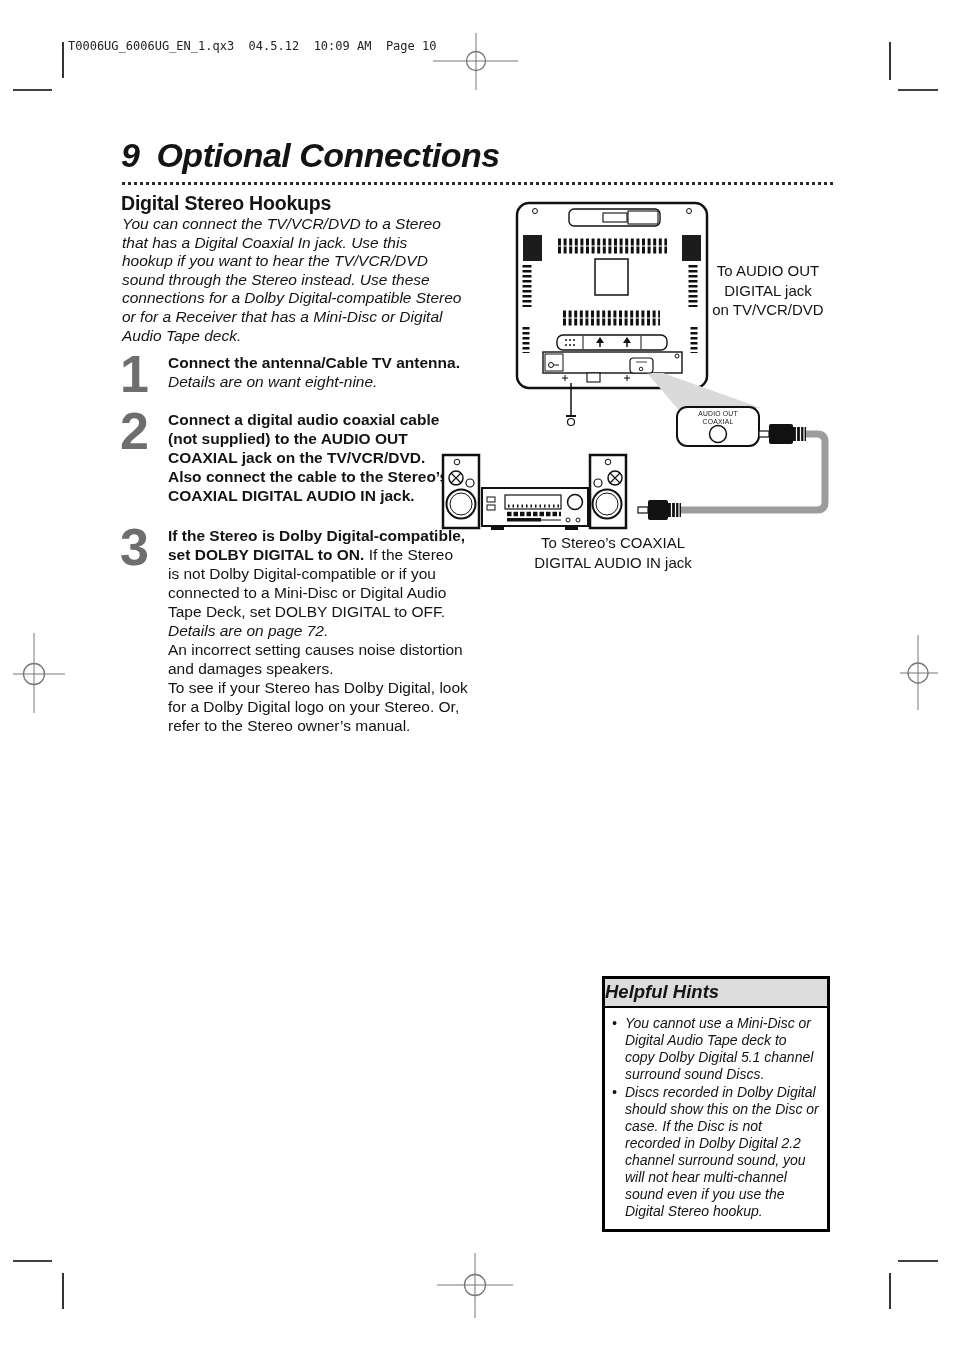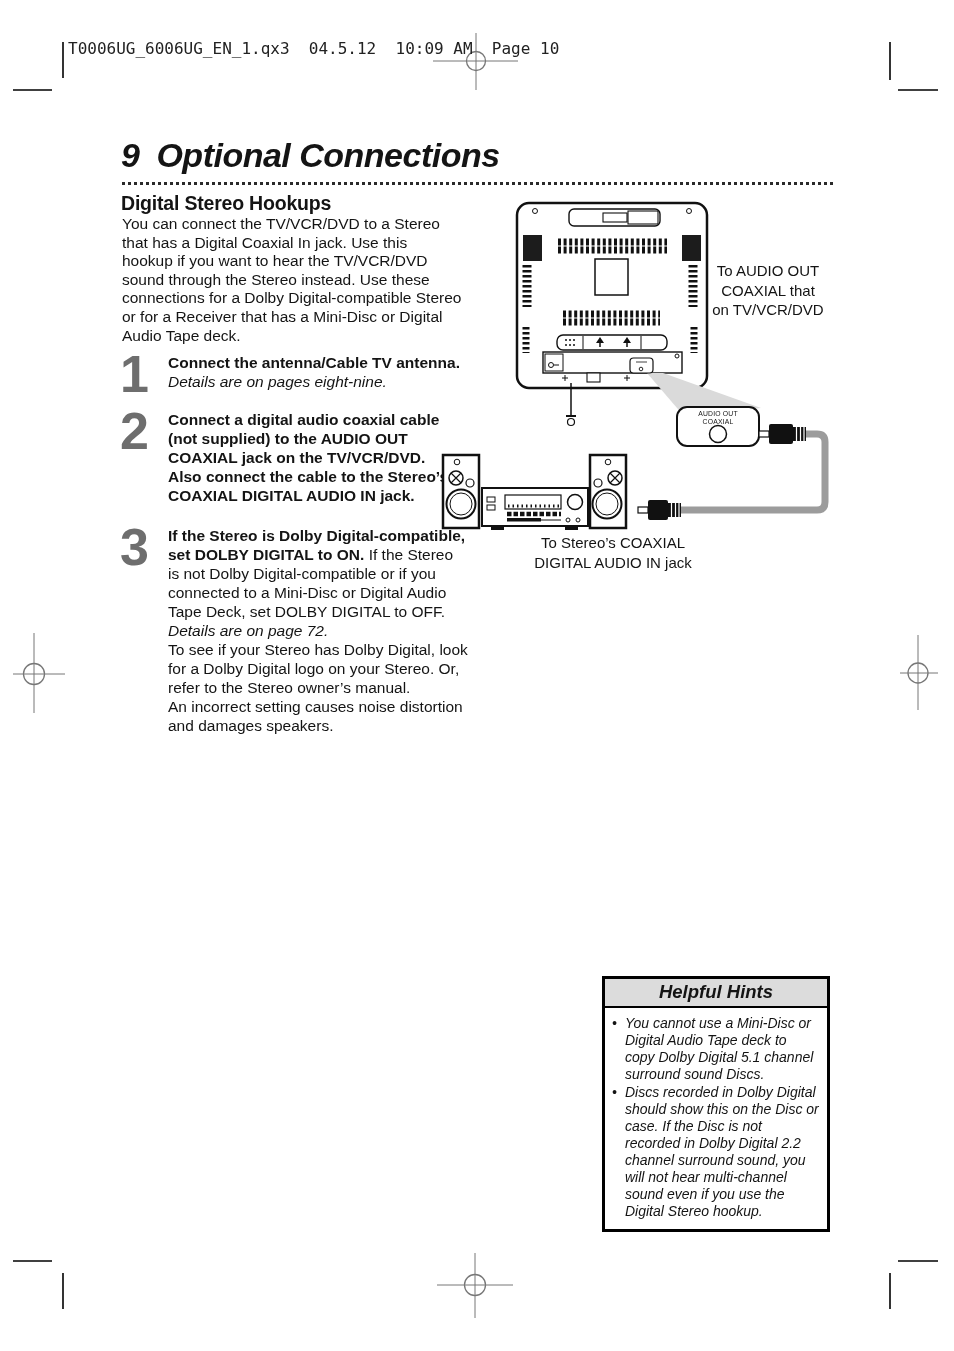--- a/index.html
+++ b/index.html
@@ -1,31 +1,31 @@
 <!DOCTYPE html>
 <html><head>
 <meta charset="utf-8">
 <style>
   html,body{margin:0;padding:0;background:#ffffff;}
   .page{position:relative;width:954px;height:1351px;background:#fff;overflow:hidden;
         font-family:"Liberation Sans",sans-serif;color:#141414;}
   .marks{position:absolute;left:0;top:0;pointer-events:none;}
 
   .print-header{position:absolute;left:68px;top:39px;font-family:"DejaVu Sans Mono",monospace;
-                font-size:16px;color:#222;white-space:pre;}
+                font-size:12px;color:#222;white-space:pre;}
 
   .chapter-title{position:absolute;left:121px;top:136px;font-size:34px;font-weight:bold;
                  font-style:italic;letter-spacing:-0.5px;white-space:nowrap;}
   .chapter-title .ch-name{margin-left:17px;text-align:right;}
   .dotted-rule{position:absolute;left:122px;top:164px;width:711px;height:18px;
                border-bottom:3.4px dotted #2a2a2a;}
 
   .section-title{position:absolute;left:121px;top:192px;font-size:19.5px;font-weight:bold;
                  letter-spacing:-0.2px;}
-  .intro{position:absolute;left:122px;top:215px;width:340px;font-size:15.5px;line-height:18.6px;margin:0;}
+  .intro{position:absolute;left:122px;top:215px;width:340px;font-size:15.5px;line-height:18.6px;margin:0;font-style:italic;}
 
   .steps{position:absolute;left:120px;top:353px;width:348px;}
   .step{display:flex;}
   .step-num{flex:0 0 48px;font-size:52px;font-weight:bold;color:#6e6e6e;line-height:0.84;
             letter-spacing:-2px;}
   .step-text{flex:1;font-size:15.5px;line-height:19px;}
   .step-text .b{font-weight:bold;}
   .step-text .i{font-style:italic;}
   .step-1{margin-bottom:13px;}
   .step-2{margin-bottom:21px;}
@@ -33,21 +33,21 @@
 
   .diagram{position:absolute;left:435px;top:195px;width:480px;height:400px;}
   .diagram svg{position:absolute;left:0;top:0;}
   .lbl{position:absolute;text-align:center;white-space:pre-line;font-size:15px;line-height:19.5px;}
   .tv-label{left:258px;top:66px;width:150px;}
   .stereo-label{left:88px;top:338px;width:180px;}
   .jack-label{left:242px;top:215px;width:82px;font-size:6.8px;line-height:8px;
               letter-spacing:0.2px;text-align:center;position:absolute;}
 
   .hints{position:absolute;left:602px;top:976px;width:222px;border:3px solid #000;background:#fff;}
-  .hints-title{background:#dcdcdc;border-bottom:2.5px solid #000;text-align:center;
+  .hints-title{background:#dcdcdc;border-bottom:2.5px solid #000;
                font-size:18.5px;font-weight:bold;font-style:italic;padding:2px 0 3px;}
   .hints ul{list-style:none;margin:0;padding:7px 8px 9px 7px;}
   .hints li{display:flex;font-style:italic;font-size:14px;line-height:17px;}
   .hints li + li{margin-top:1px;}
   .hints .bullet{flex:0 0 13px;}
 </style>
 </head>
 <body>
 
 <div class="page">
@@ -85,40 +85,40 @@
   <div class="dotted-rule"></div>
 
   <h2 class="section-title" style="margin:0;">Digital Stereo Hookups</h2>
   <p class="intro">You can connect the TV/VCR/DVD to a Stereo that has a Digital Coaxial In jack. Use this hookup if you want to hear the TV/VCR/DVD sound through the Stereo instead. Use these connections for a Dolby Digital-compatible Stereo or for a Receiver that has a Mini-Disc or Digital Audio Tape deck.</p>
 
   <div class="steps">
     <div class="step step-1">
       <div class="step-num">1</div>
       <div class="step-text">
         <span class="b">Connect the antenna/Cable TV antenna.</span>
-        <span class="i">Details are on pages eight-nine.</span>
+        <span class="i">Details are on want eight-nine.</span>
       </div>
     </div>
     <div class="step step-2">
       <div class="step-num">2</div>
       <div class="step-text">
         <div class="b">Connect a digital audio coaxial cable (not supplied) to the AUDIO OUT COAXIAL jack on the TV/VCR/DVD.</div>
         <div class="b">Also connect the cable to the Stereo’s COAXIAL DIGITAL AUDIO IN jack.</div>
       </div>
     </div>
     <div class="step step-3">
       <div class="step-num">3</div>
       <div class="step-text">
         <div>
           <span class="b">If the Stereo is Dolby Digital-compatible, set DOLBY DIGITAL to ON.</span>
           <span>If the Stereo is not Dolby Digital-compatible or if you connected to a Mini-Disc or Digital Audio Tape Deck, set DOLBY DIGITAL to OFF.</span>
           <span class="i">Details are on page 72.</span>
         </div>
+        <div>An incorrect setting causes noise distortion and damages speakers.</div>
         <div>To see if your Stereo has Dolby Digital, look for a Dolby Digital logo on your Stereo. Or, refer to the Stereo owner’s manual.</div>
-        <div>An incorrect setting causes noise distortion and damages speakers.</div>
       </div>
     </div>
   </div>
 
   <div class="diagram">
     <svg width="480" height="400" viewBox="0 0 480 400">
 
       <g fill="none" stroke="#111">
         <rect x="82" y="8" width="190" height="185" rx="12" stroke-width="2.5" fill="#fff"></rect>
         <rect x="134" y="14" width="91" height="17" rx="5" stroke-width="1.4"></rect>
@@ -216,21 +216,21 @@
         <rect x="52" y="310" width="8" height="5" stroke-width="1"></rect>
         <circle cx="140" cy="307" r="7.5" stroke-width="1.5"></circle>
         <circle cx="133" cy="325" r="2" stroke-width="1"></circle>
         <circle cx="143" cy="325" r="2" stroke-width="1"></circle>
         <rect x="56" y="331" width="13" height="4" fill="#111" stroke="none"></rect>
         <rect x="130" y="331" width="13" height="4" fill="#111" stroke="none"></rect>
       </g>
     </svg>
 
     <div class="lbl tv-label">To AUDIO OUT
-COAXIAL that
+DIGITAL jack
 on TV/VCR/DVD</div>
     <div class="jack-label" style="white-space:pre-line;">AUDIO OUT
 COAXIAL</div>
     <div class="lbl stereo-label">To Stereo’s COAXIAL
 DIGITAL AUDIO IN jack</div>
   </div>
 
   <div class="hints">
     <div class="hints-title">Helpful Hints</div>
     <ul>

